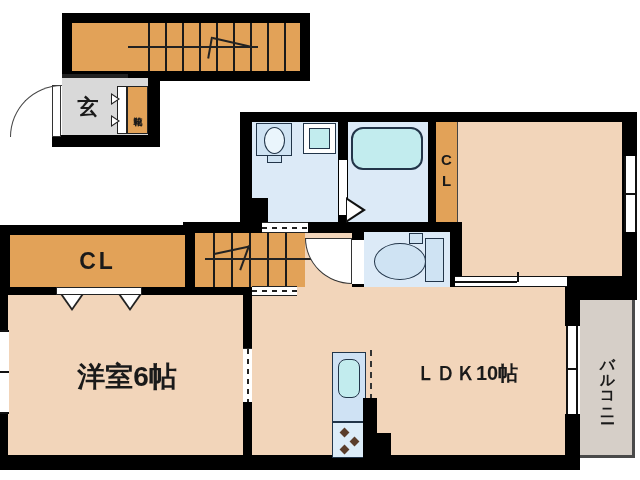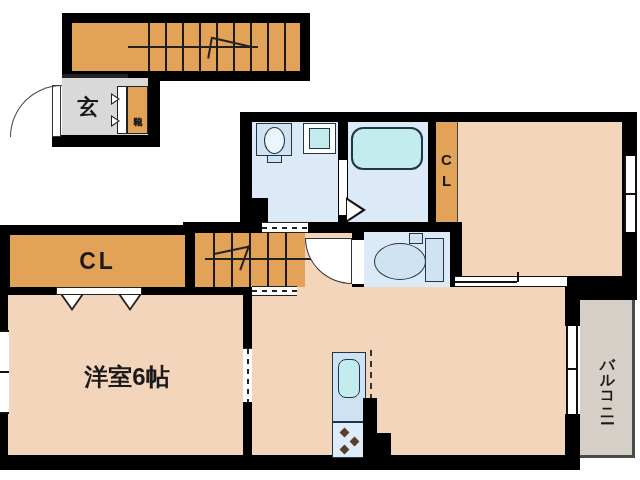--- a/index.html
+++ b/index.html
@@ -152,15 +152,16 @@
   <div class="abs fix" style="left:332px;top:352px;width:34px;height:70px;background:#cfe2f4;"></div>
   <div class="abs fix" style="left:338px;top:359px;width:22px;height:39px;border-radius:8px;background:var(--cyan);"></div>
   <div class="abs fix" style="left:332px;top:422px;width:34px;height:36px;background:var(--kitchen_lower);"></div>
   <div class="abs" style="left:341px;top:429px;width:7px;height:7px;background:var(--burner);transform:rotate(45deg);"></div>
   <div class="abs" style="left:351px;top:438px;width:7px;height:7px;background:var(--burner);transform:rotate(45deg);"></div>
   <div class="abs" style="left:341px;top:446px;width:7px;height:7px;background:var(--burner);transform:rotate(45deg);"></div>
   <div class="abs" style="left:370px;top:350px;width:2px;height:50px;border-left:2px dashed #333;"></div>
   <div class="abs wall" style="left:363px;top:398px;width:14px;height:60px;"></div>
   <div class="abs wall" style="left:377px;top:433px;width:14px;height:25px;"></div>
 
-  <div class="abs lbl" style="left:22px;top:362px;width:210px;height:30px;font-size:24px;">洋室6帖</div>
+  <div class="abs lbl" style="left:22px;top:362px;width:210px;height:30px;font-size:28px;">洋室6帖</div>
+  <div class="abs lbl" style="left:372px;top:358px;width:190px;height:30px;font-size:20px;">ＬＤＫ10帖</div>
 
 </div>
 
 </body></html>

